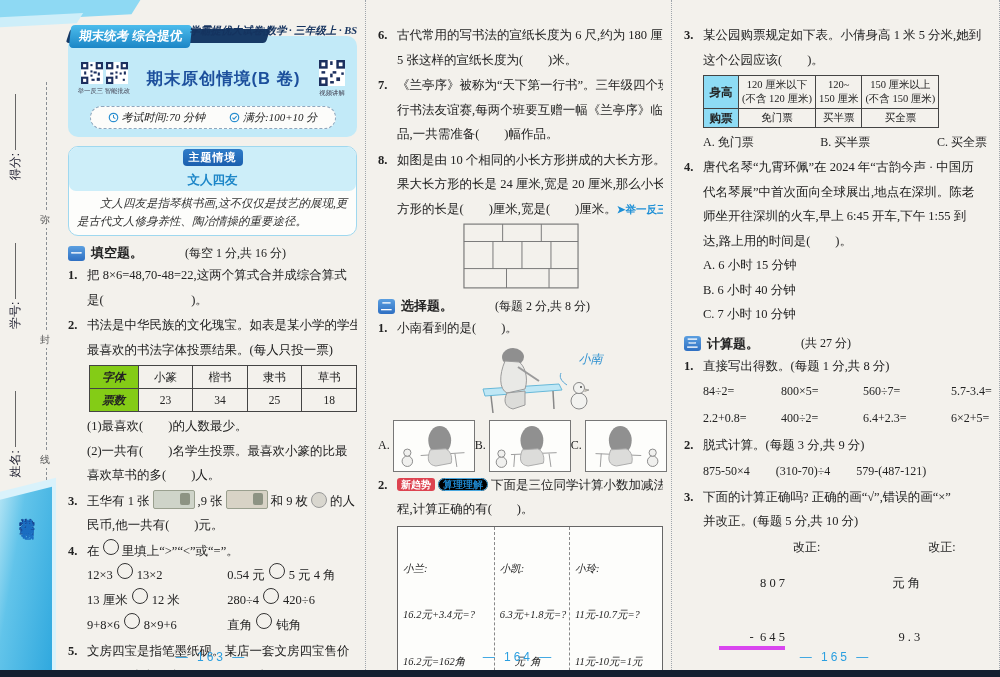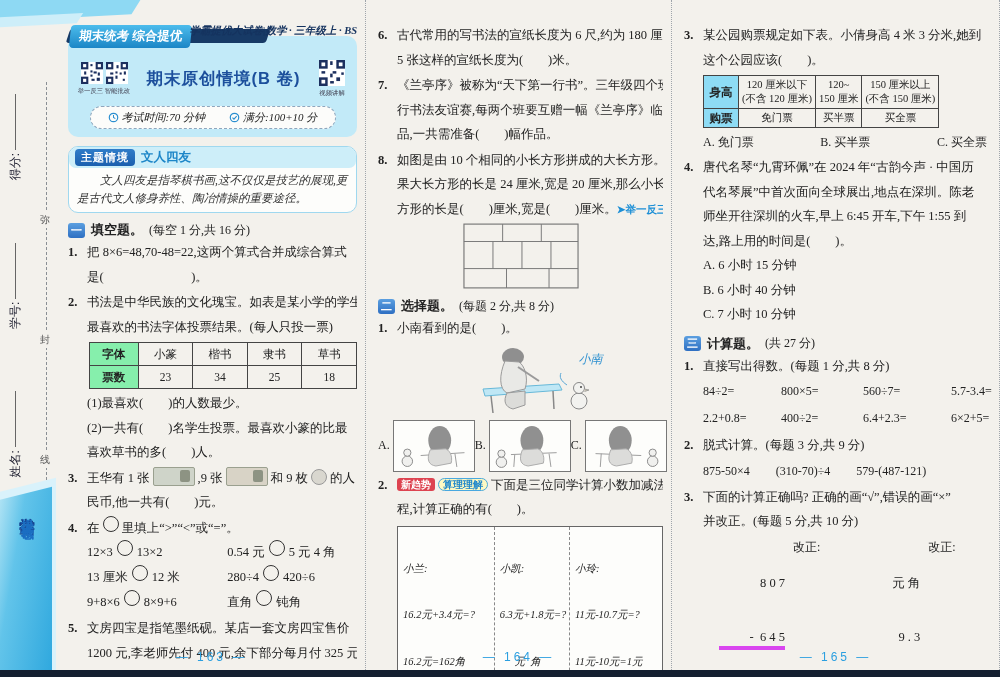--- a/index.html
+++ b/index.html
@@ -36,58 +36,58 @@
   .hmain{display:flex;align-items:center;gap:0;}
   .qr-col{display:flex;flex-direction:column;align-items:center;width:56px;flex:none;}
   .qr-pair{display:flex;gap:3px;}
   .qr-label{font-size:7.5px;color:#445;margin-top:2px;white-space:nowrap;transform:scale(.85);}
   .htitle{flex:1;text-align:center;font-size:16.5px;font-weight:bold;color:#1c4f9c;font-family:"Liberation Sans",sans-serif;letter-spacing:1px;white-space:nowrap;}
   .qr-right{width:34px;flex:none;display:flex;flex-direction:column;align-items:center;}
   .hpill{margin:8px auto 0;width:236px;background:#fcfcfa;border:1px dashed #8fa6bd;border-radius:12px;font-size:11px;font-style:italic;display:flex;justify-content:center;gap:24px;padding:3px 4px;color:#1a1a1a;}
   .pill-item{display:flex;align-items:center;gap:3px;white-space:nowrap;}
   
   .theme{margin-top:9px;border:1.5px solid #9fd8ef;border-radius:10px;background:#fdfdfb;}
-  .theme-bar{display:flex;align-items:center;gap:6px;background:#cdeef9;border-radius:9px 9px 7px 7px;padding:2px 6px;}
+  .theme-bar{display:flex;align-items:center;gap:6px;background:#cdeef9;border-radius:9px 9px 7px 7px;padding:2px 6px;flex-direction:column;}
   .theme-badge{background:linear-gradient(180deg,#2f7cc9,#1b5fae);color:#fff;font-size:11px;font-weight:bold;padding:1px 6px;border-radius:4px;font-family:"Liberation Sans",sans-serif;letter-spacing:1px;white-space:nowrap;}
   .theme-topic{color:#1d86c8;font-weight:bold;font-size:12.5px;font-family:"Liberation Sans",sans-serif;}
   .theme-text{font-size:11.5px;font-style:italic;line-height:18px;padding:3px 8px 5px;text-indent:2em;color:#333;}
   
   .section{display:flex;align-items:center;gap:6px;margin-top:8px;}
   .sec-num{width:17px;height:15px;background:linear-gradient(180deg,#5b9fe0,#2e6fc2);border-radius:3px;color:#fff;font-size:11px;text-align:center;line-height:15px;font-family:"Liberation Sans",sans-serif;font-weight:bold;flex:none;}
   .sec-title{font-weight:bold;font-size:13px;font-family:"Liberation Sans",sans-serif;white-space:nowrap;}
-  .sec-meta{font-size:12px;white-space:nowrap;}
+  .sec-meta{font-size:12px;white-space:nowrap;margin-left:36px;}
   .q{display:flex;margin-top:1px;}
   .qno{width:19px;flex:none;font-weight:bold;line-height:24.5px;font-size:12.5px;}
   .qbody{flex:1;min-width:0;}
   .q-line{line-height:24.5px;font-size:12.5px;white-space:pre;overflow:hidden;}
   .yifan{color:#1d8fd6;font-weight:bold;font-size:10.5px;font-family:"Liberation Sans",sans-serif;}
   
   .vote-table{border-collapse:collapse;margin:3px 0 2px 2px;}
   .vote-table td{border:1px solid #444;text-align:center;font-size:11.5px;height:20px;width:52px;}
-  .vote-table td.hd{background:#86efac;font-weight:bold;width:46px;}
+  .vote-table td.hd{background:#84cc16;font-weight:bold;width:46px;font-style:italic;}
   
   .cmp-grid{display:grid;grid-template-columns:1.08fr 1fr;}
   .cmp{display:flex;align-items:flex-start;gap:4px;line-height:25px;font-size:12.5px;white-space:nowrap;}
   .circle{width:14px;height:14px;border:1px solid #333;border-radius:50%;display:inline-block;flex:none;}
   
   .bill{display:inline-block;width:40px;height:17px;background:#cfd4c9;border:1px solid #9aa08f;border-radius:2px;position:relative;vertical-align:-4px;margin:0 3px;}
   .bill::after{content:"";position:absolute;right:4px;top:2px;width:10px;height:12px;background:#8d9383;border-radius:2px;}
   .bill.b10{background:#d8d3c6;}
   .coin{display:inline-block;width:14px;height:14px;border-radius:50%;background:#d9d7cf;border:1px solid #999;vertical-align:-3px;margin:0 3px;}
   
   .figc{text-align:center;margin:2px 0;}
   .scene{position:relative;margin:0 auto;width:200px;height:76px;}
   .scene-label{position:absolute;right:18px;top:10px;color:#2b8fd0;font-size:12px;font-style:italic;white-space:nowrap;}
   .optrow{display:flex;align-items:center;justify-content:space-between;margin-top:3px;}
   .opt{display:flex;align-items:center;gap:3px;}
   .opt-letter{font-size:12px;}
   .opt-img{width:80px;height:50px;border:1px solid #777;background:#fdfdfb;}
   
   .badge-red{background:#dd4350;color:#fff;font-size:10px;font-weight:bold;padding:1px 4px;border-radius:3px;font-family:"Liberation Sans",sans-serif;margin-right:3px;vertical-align:1px;}
-  .badge-blue{border:1px solid #49a8e0;color:#1f87cc;background:#fef9c3;font-size:10px;font-weight:bold;padding:0 4px;border-radius:7px;font-family:"Liberation Sans",sans-serif;margin-right:3px;vertical-align:1px;}
+  .badge-blue{border:1px solid #49a8e0;color:#1f87cc;background:#000000;font-size:10px;font-weight:bold;padding:0 4px;border-radius:7px;font-family:"Liberation Sans",sans-serif;margin-right:3px;vertical-align:1px;}
   
   .workbox{display:flex;border:1px solid #666;margin:4px 0 2px;font-size:10.5px;line-height:15.5px;font-style:italic;background:#fdfdfb;}
   .wcol{padding:3px 5px;border-right:1px dashed #888;min-width:0;white-space:pre;}
   .wcol:last-child{border-right:none;}
   .w-lan{flex:1.2;}.w-kai{flex:.9;}.w-ling{flex:1.15;}
   .vh{width:56px;text-align:center;white-space:pre;}
   
   .tk{border-collapse:collapse;margin:3px 0 2px;font-size:10.5px;line-height:14px;}
   .tk td{border:1px solid #444;text-align:center;padding:2px 3px;}
   .tk td.hd{background:#8edcf5;font-weight:bold;font-size:11.5px;width:28px;}
@@ -497,21 +497,21 @@
       </div>
 
       <div class="page-no">— 164 —</div>
     </div>
 
     <div class="col col3">
 
       <div class="q">
         <span class="qno">3.</span>
         <div class="qbody">
-          <div class="q-line">某公园购票规定如下表。小倩身高 4 米 3 分米,她到</div>
+          <div class="q-line">某公园购票规定如下表。小倩身高 1 米 5 分米,她到</div>
           <div class="q-line">这个公园应该(　　)。</div>
           <table class="tk">
             <tbody>
                 <tr>
               <td class="hd">身高</td>
               <td>
                     <div>120 厘米以下</div>
                     <div>(不含 120 厘米)</div>
                   </td>
               <td>

